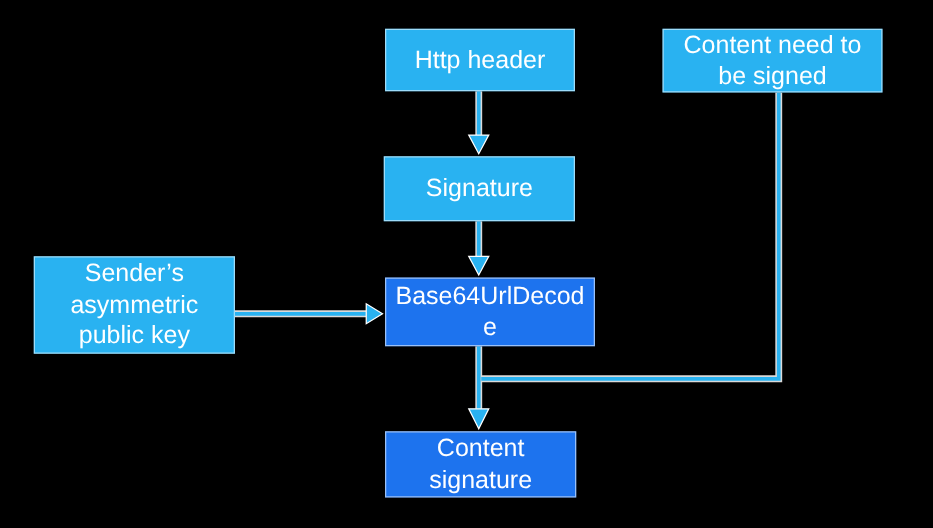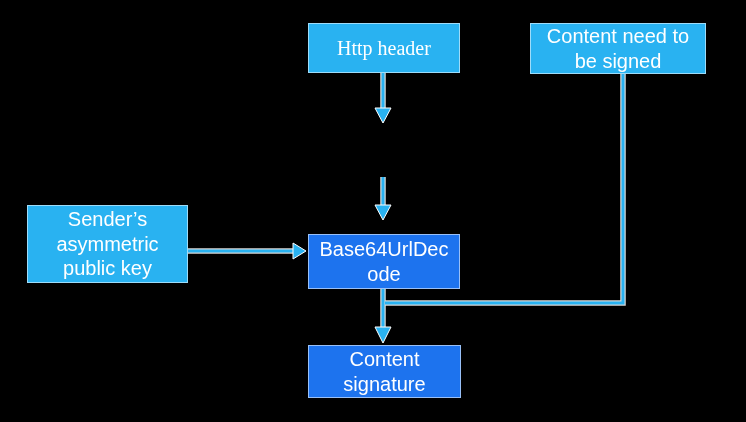--- a/index.html
+++ b/index.html
@@ -32,25 +32,25 @@
     font-size: 20px;
     line-height: 1.22;
     box-sizing: border-box;
     border: 1px solid rgba(255,255,255,0.55);
     padding: 2px 5px;
     overflow-wrap: anywhere;
   }
   .node.light { background: #29B2F1; }
   .node.dark  { background: #1D73EE; }
 
-  .node-http    { left: 308px; top: 23px;  width: 152px; height: 50px; font-family: Liberation Serif, serif; }
+  .node-http    { left: 308px; top: 23px;  width: 152px; height: 50px; }
   .node-content { left: 530px; top: 23px;  width: 176px; height: 51px; }
   .node-sig     { left: 307px; top: 125px; width: 153px; height: 52px; }
   .node-sender  { left: 27px;  top: 205px; width: 161px; height: 78px; }
-  .node-b64     { left: 308px; top: 222px; width: 152px; height: 55px; margin-top: 12px; }
+  .node-b64     { left: 308px; top: 222px; width: 168px; height: 55px; }
   .node-verify  { left: 308px; top: 345px; width: 153px; height: 53px; }
 </style>
 </head>
 <body>
 
 <div class="canvas">
 
   <svg class="connectors" viewBox="0 0 746 422" xmlns="http://www.w3.org/2000/svg">
 
     <g stroke="#ffffff" stroke-width="5.5" fill="none" opacity="0.85">
@@ -74,20 +74,21 @@
       <polygon points="383,220 375,205 391,205"></polygon>
       <polygon points="383,343 375,327 391,327"></polygon>
       <polygon points="306,251 293,243 293,259"></polygon>
     </g>
   </svg>
 
   <div class="node light node-http">Http header</div>
 
   <div class="node light node-content">Content need to be signed</div>
 
+  <div class="node light node-sig">Signature</div>
 
   <div class="node light node-sender">Sender’s asymmetric public key</div>
 
   <div class="node dark node-b64">Base64UrlDecode</div>
 
   <div class="node dark node-verify">Content signature</div>
 
 </div>
 
 </body></html>

